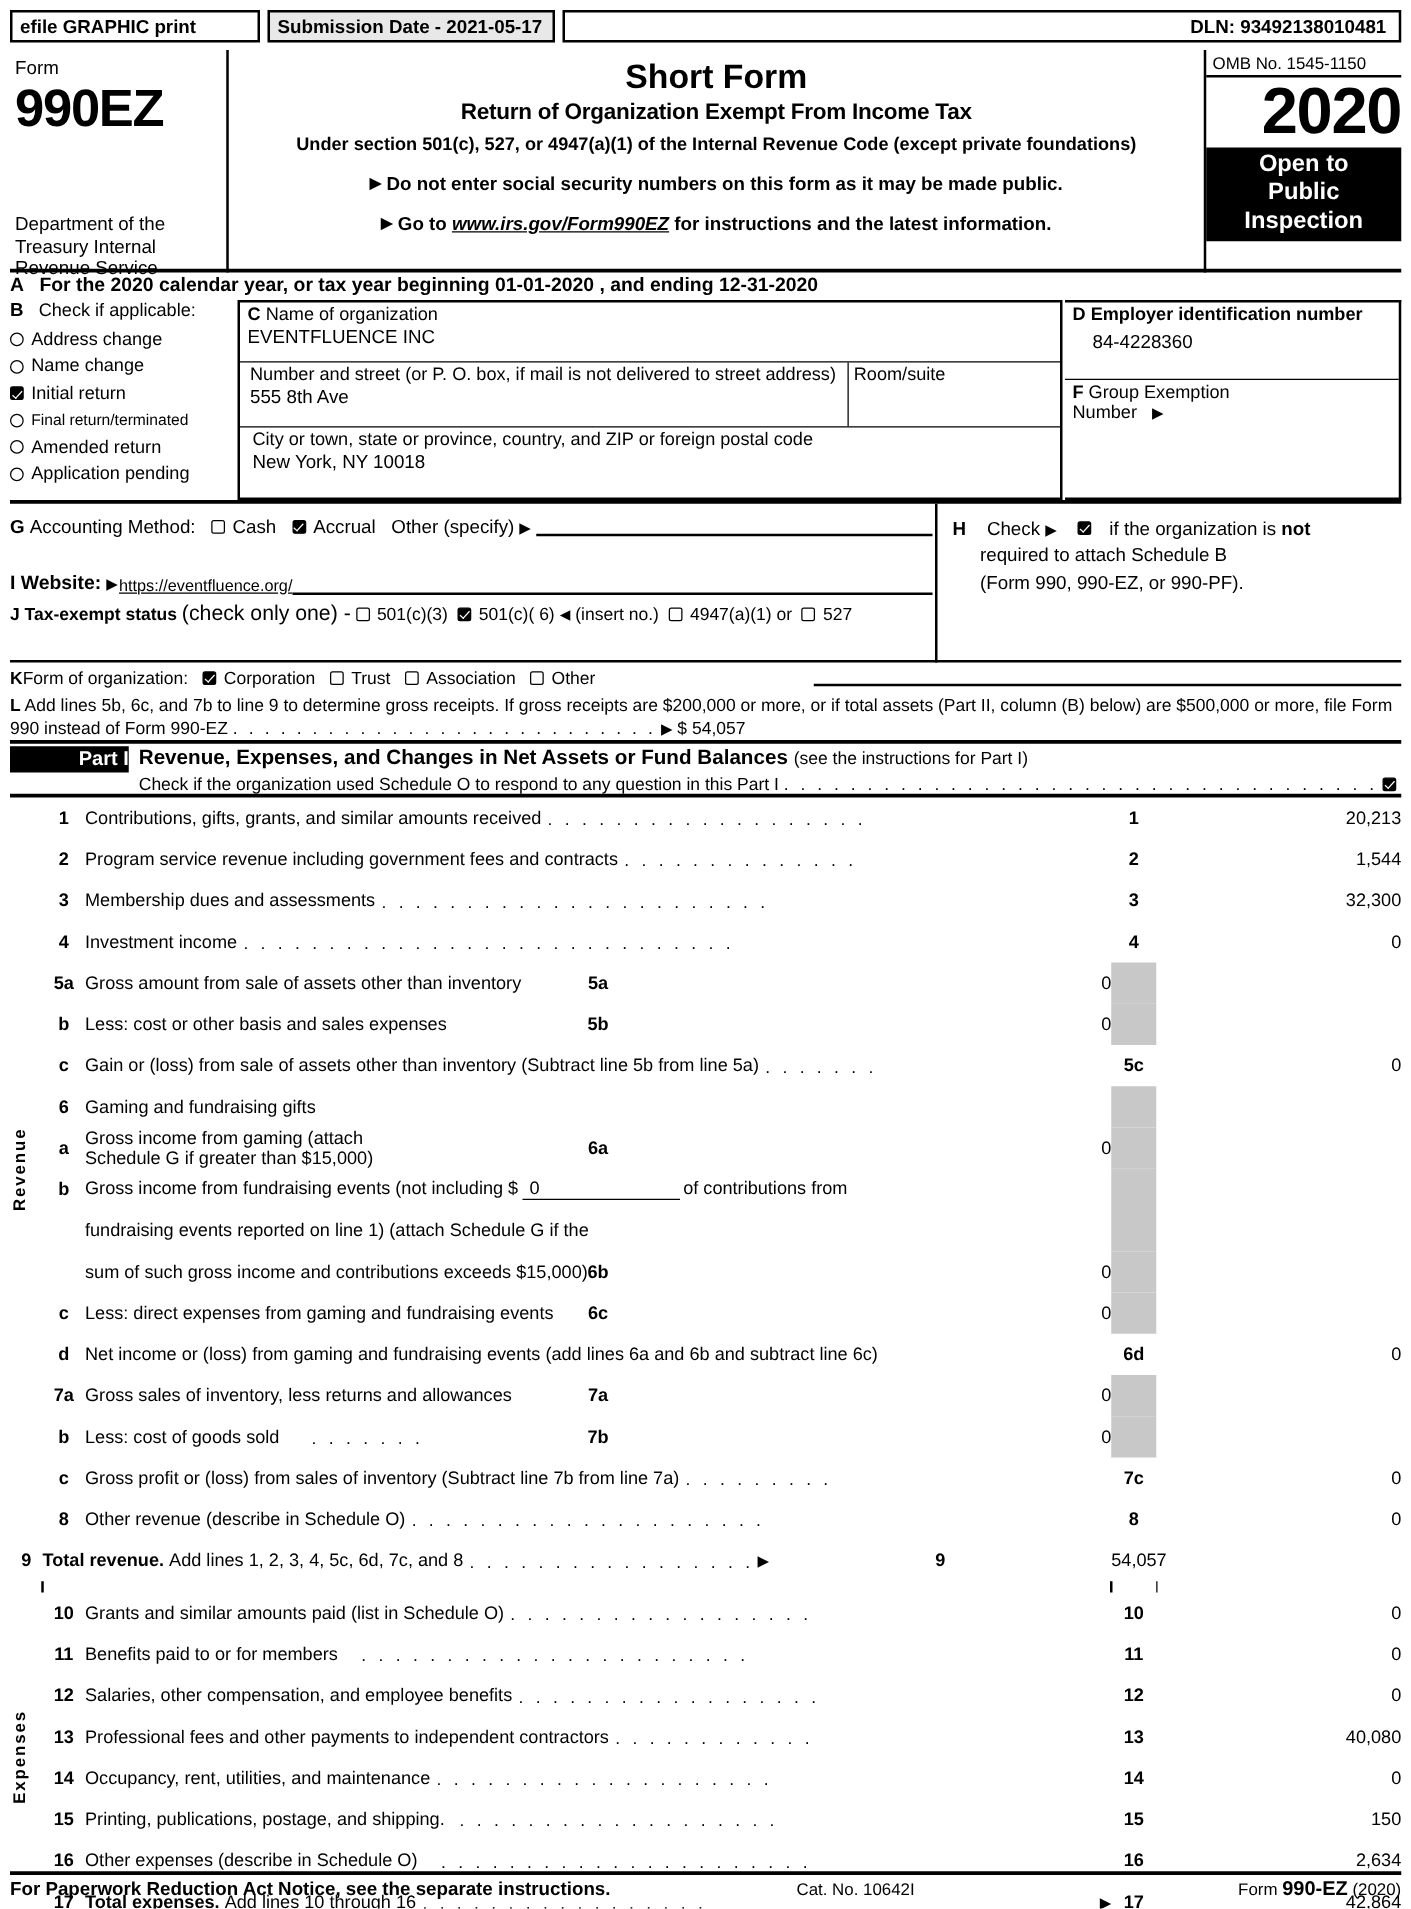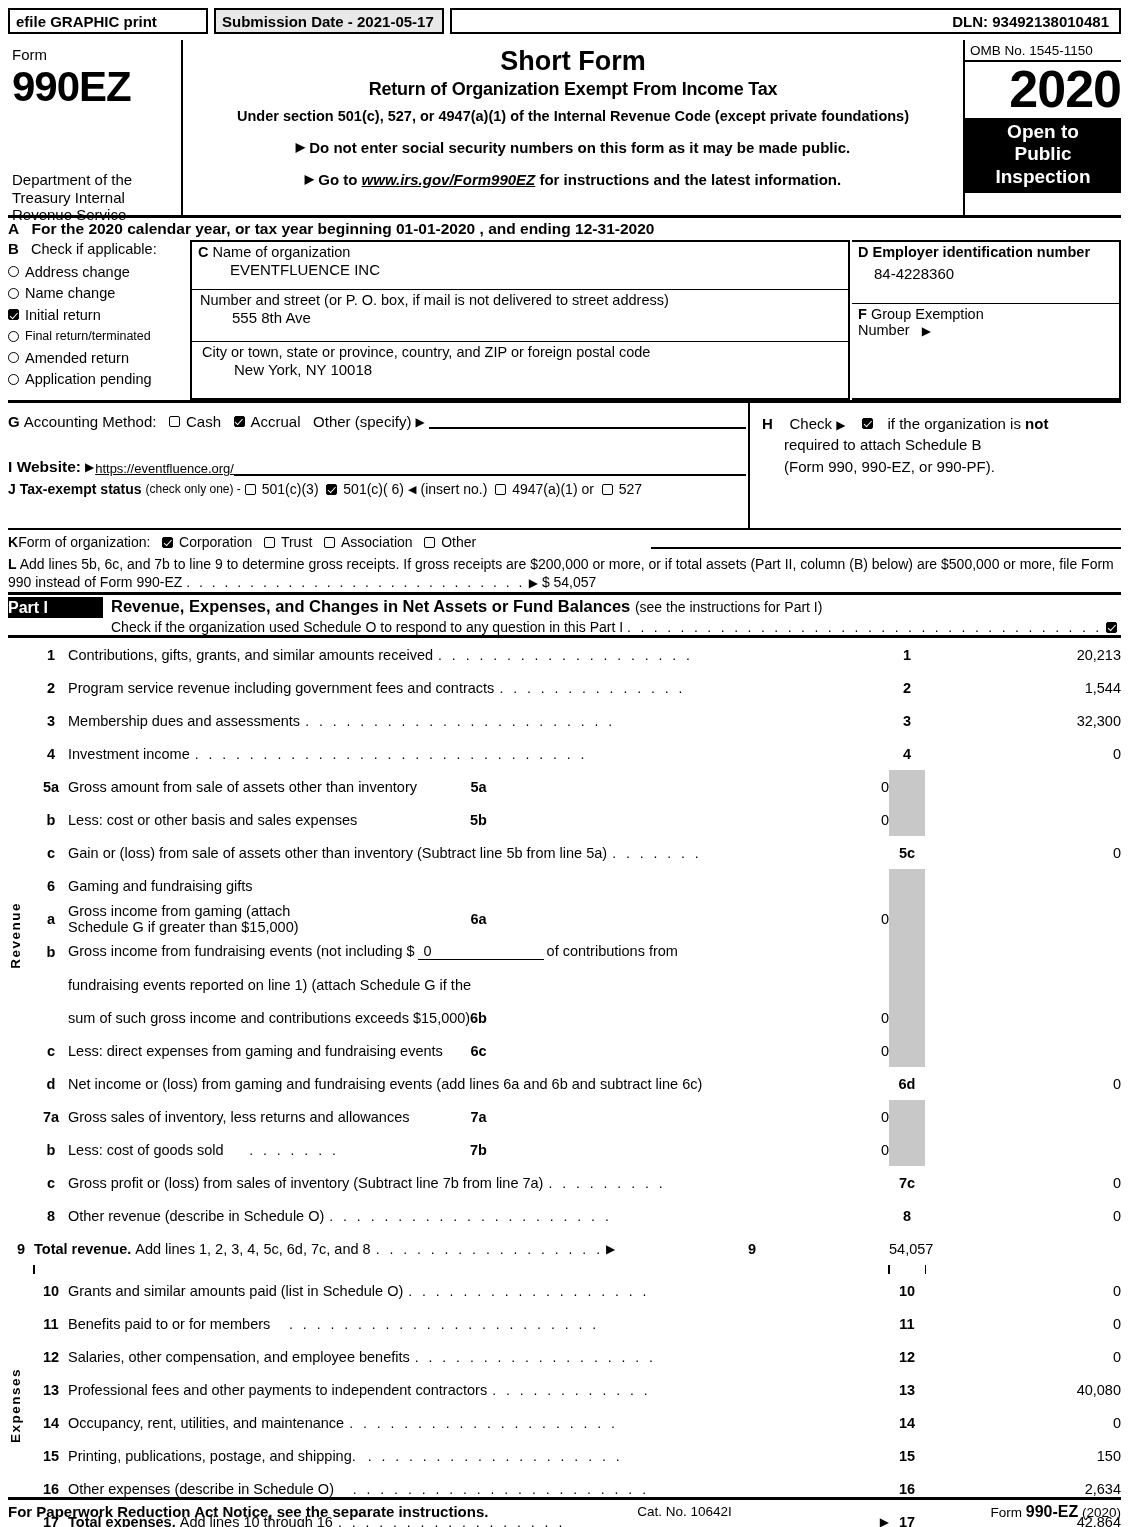--- a/index.html
+++ b/index.html
@@ -103,21 +103,21 @@
   }
   .colC{
     position:absolute; left:182px; top:0; width:660px; height:160px;
     border:2px solid #000; box-sizing:border-box;
   }
   .c-seg{border-bottom:1.5px solid #000; box-sizing:border-box; padding:2px 0 0 6px;}
   .c-seg.s1{height:48px;}
   .c-seg.s2{height:52px; position:relative; padding-left:8px;}
   .c-seg.s3{height:56px; border-bottom:none; padding-left:10px;}
   .c-lbl{font-size:14.5px;}
-  .c-val{font-size:15px; margin-top:1px;margin-left:32px;}
+  .c-val{font-size:15px; margin-top:1px;}
   .roomsuite{
     position:absolute; right:0; top:0; width:170px; height:100%;
     border-left:1.5px solid #000; box-sizing:border-box; padding:2px 0 0 4px;
     font-size:14.5px;
   }
   .colD{
     position:absolute; left:844px; top:0; width:269px; height:160px;
     border:2px solid #000; border-left:none; box-sizing:border-box;
   }
   .d-seg{box-sizing:border-box; padding:2px 0 0 6px; border-bottom:1.5px solid #000;}
@@ -142,41 +142,41 @@
     position:absolute; left:740px; top:0; width:373px; height:127px;
     border-left:2px solid #000; box-sizing:border-box; padding:10px 0 0 12px;
     font-size:15px; line-height:1.42;
   }
   .rowG{display:flex; align-items:center; font-size:15px; white-space:nowrap;}
   .uline{border-bottom:2px solid #000; flex:1; height:13px; margin-left:4px;}
   .rowI{display:flex; align-items:flex-end; font-size:15.5px; margin-top:28px;}
   .rowI .web{font-size:13px; text-decoration:underline; padding-bottom:0px;}
   .rowI .uline2{border-bottom:2px solid #000; flex:1; height:12px;}
   .rowJ{display:flex; align-items:center; font-size:14px; margin-top:5px; white-space:nowrap;}
-  .rowJ .tiny{font-size:12px;}
+  .rowJ .tiny{font-size:17px;}
   .arrL{font-size:11px; margin:0 4px;}
 
   
   .blockKL{
     position:absolute; left:8px; top:528px; width:1113px; height:62px;
     border-top:2px solid #000; box-sizing:border-box;
   }
   .rowK{display:flex; align-items:center; font-size:14px; padding-top:4px; white-space:nowrap;}
   .rowL{font-size:14px; line-height:1.3; margin-top:5px; position:relative;}
   .rowL .dots{letter-spacing:2.5px;}
 
   
   .parthdr{
     position:absolute; left:8px; top:592px; width:1113px; height:46px;
     border-top:3px solid #000; border-bottom:3px solid #000; box-sizing:border-box;
   }
   .part-tag{
     position:absolute; left:0; top:2px; width:95px; height:21px;
     background:#000; color:#fff; font-size:16px; font-weight:bold;
-    text-align:left; line-height:21px;
+    text-align:right; line-height:21px;
   }
   .part-title{
     position:absolute; left:103px; top:2px; font-size:16.5px; font-weight:bold; white-space:nowrap;
   }
   .part-title .norm{font-weight:normal; font-size:14px;}
   .part-sub{
     position:absolute; left:103px; top:24px; right:2px; font-size:14px; display:flex; align-items:center;
   }
   .part-sub .dots{flex:1; letter-spacing:2.8px; overflow:hidden; white-space:nowrap; padding-left:4px;}
 
@@ -327,20 +327,23 @@
       <div class="c-seg s1">
         <div class="c-lbl">
           <b>C</b>
           <span>Name of organization</span>
         </div>
         <div class="c-val">EVENTFLUENCE INC</div>
       </div>
       <div class="c-seg s2">
         <div class="c-lbl">Number and street (or P. O. box, if mail is not delivered to street address)</div>
         <div class="c-val">555 8th Ave</div>
+        <div class="roomsuite">
+          <span>Room/suite</span>
+        </div>
       </div>
       <div class="c-seg s3">
         <div class="c-lbl">City or town, state or province, country, and ZIP or foreign postal code</div>
         <div class="c-val">New York, NY  10018</div>
       </div>
     </div>
 
     <div class="colD">
       <div class="d-seg s1">
         <div class="d-lbl">

